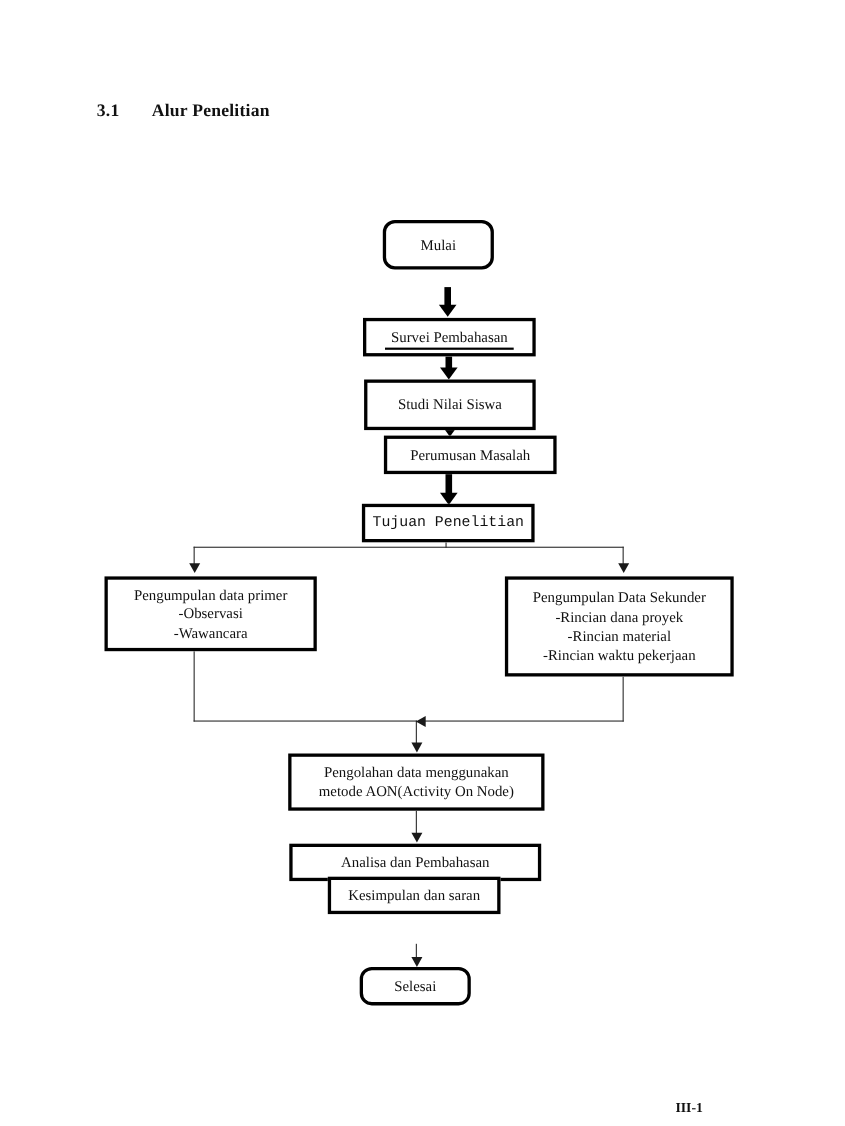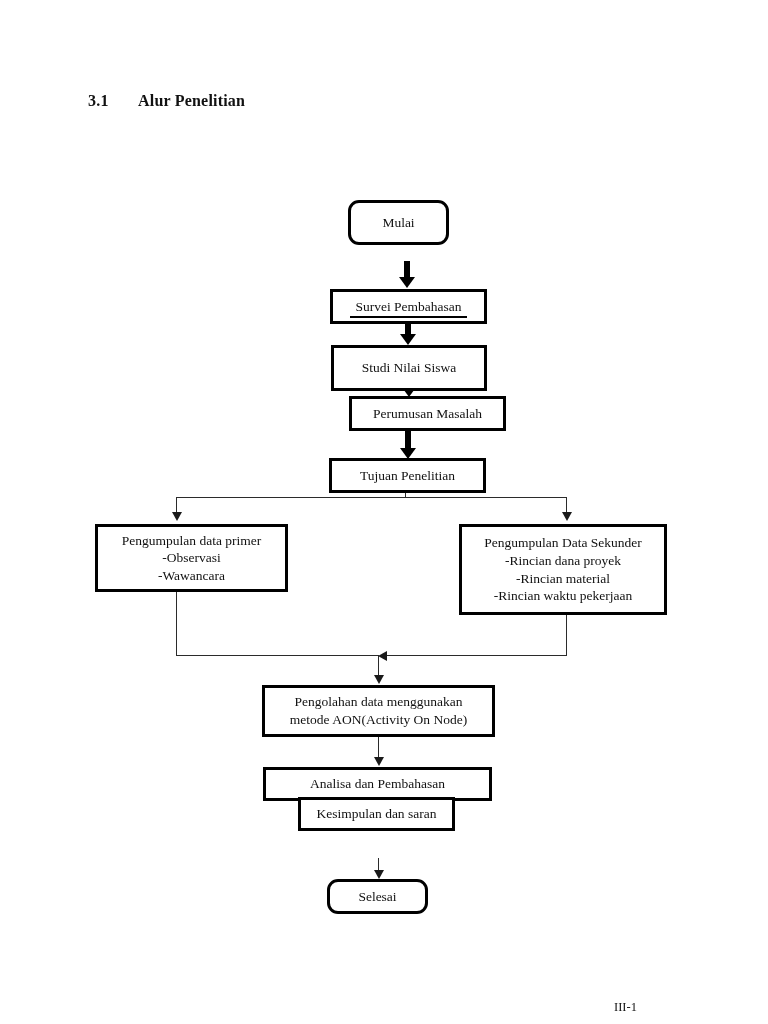--- a/index.html
+++ b/index.html
@@ -34,21 +34,21 @@
     white-space: nowrap;
   }
   .section-heading .num { display: inline-block; width: 50px; }
 
   
   .page-footer {
     position: absolute;
     left: 614px;
     top: 1000px;
     font-size: 12.5px;
-    font-weight: normal;
+    font-weight: bold;
   }
 
   
   .node {
     position: absolute;
     box-sizing: border-box;
     border: 3px solid #000000;
     background: #ffffff;
     display: flex;
     flex-direction: column;
@@ -127,21 +127,21 @@
   <div class="underline-rule" style="left:350px; top:316px; width:117px;"></div>
 
   <div class="node" style="left:331px; top:345px; width:156px; height:46px;">
     <span class="line">Studi Nilai Siswa</span>
   </div>
 
   <div class="node" style="left:332px; top:396px; width:157px; height:35px;margin-left:17px;">
     <span class="line">Perumusan Masalah</span>
   </div>
 
-  <div class="node" style="left:329px; top:458px; width:157px; height:35px;">
+  <div class="node" style="left:329px; top:458px; width:157px; height:35px;font-family:Liberation Mono, monospace;">
     <span class="line">Tujuan Penelitian</span>
   </div>
 
   <div class="node" style="left:459px; top:524px; width:208px; height:91px;">
     <span class="line">Pengumpulan Data Sekunder</span>
     <span class="line">-Rincian dana proyek</span>
     <span class="line">-Rincian material</span>
     <span class="line">-Rincian waktu pekerjaan</span>
   </div>
 

